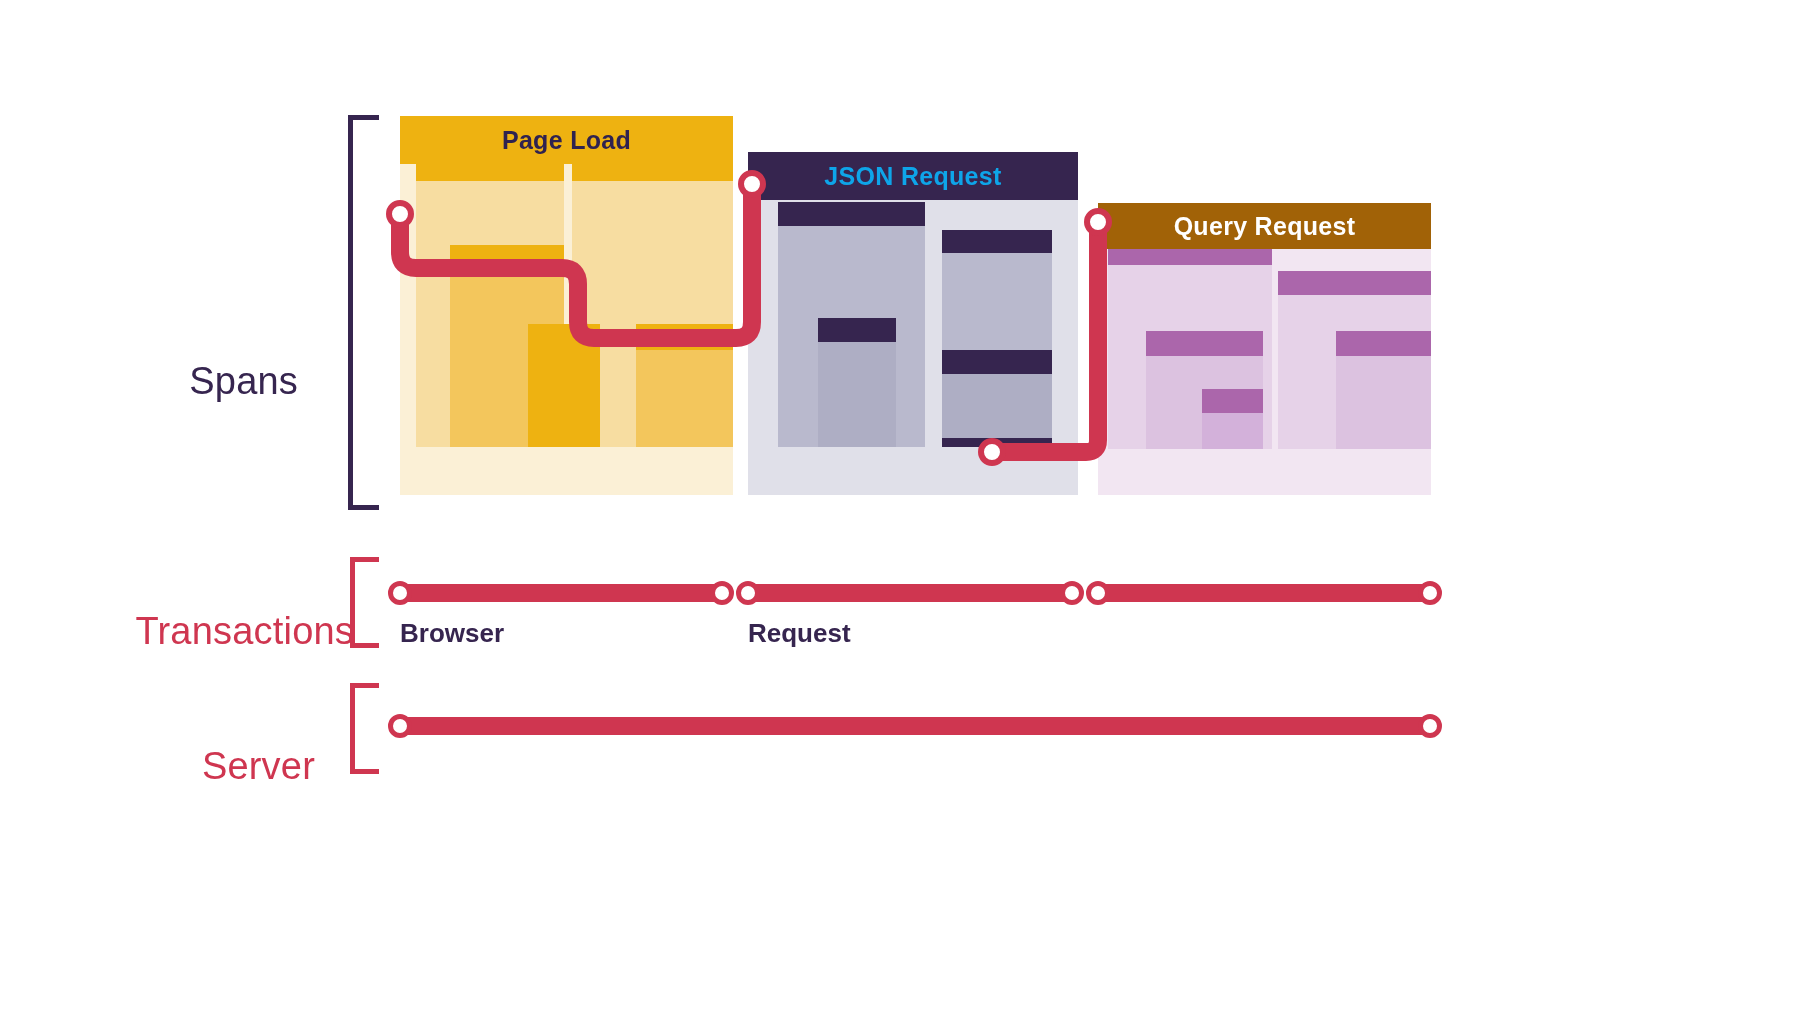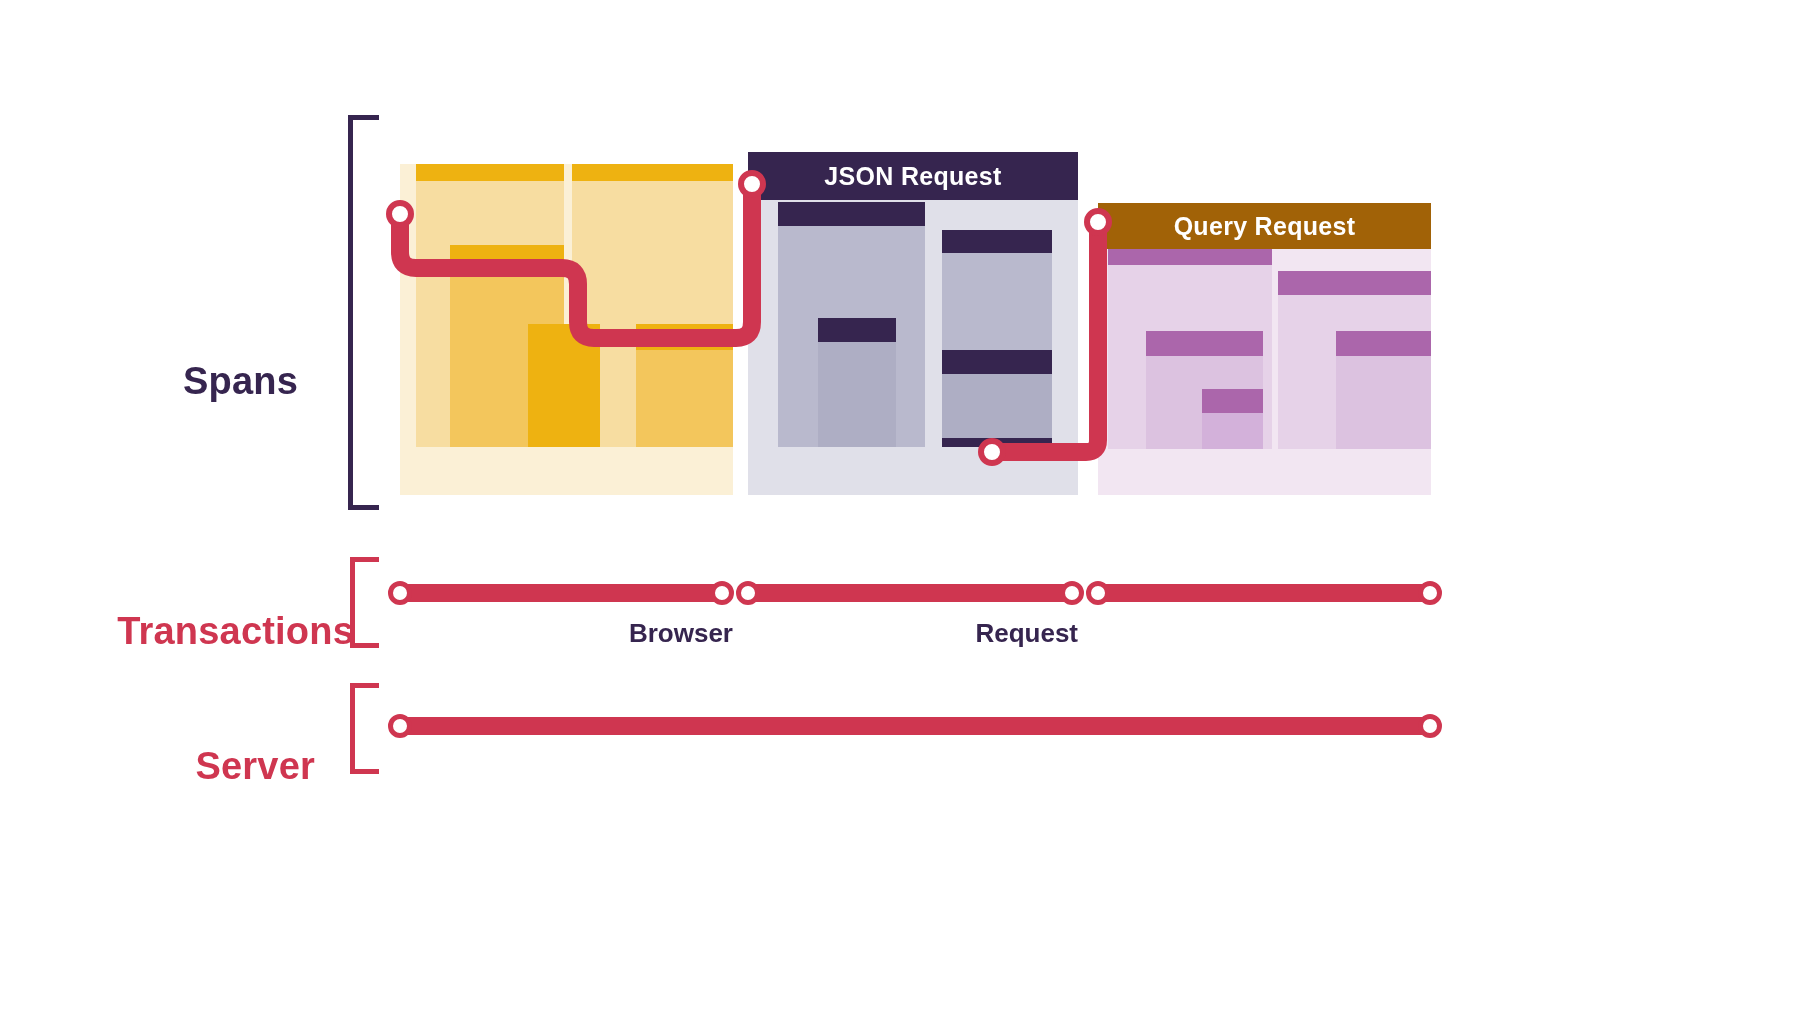--- a/index.html
+++ b/index.html
@@ -8,21 +8,21 @@
     width:1800px;height:1031px;
     font-family:"Liberation Sans", sans-serif;
     position:relative;overflow:hidden;
     -webkit-font-smoothing:antialiased;
   }
   #stage{position:absolute;left:0;top:0;width:1800px;height:1031px;}
 
   
   .row-label{
     position:absolute;
-    font-weight:bold;
+    font-weight:normal;
     letter-spacing:.2px;
     white-space:nowrap;
     text-align:center;
   }
   #label-spans{
     right:1502px; top:360px;
     font-size:38px; color:#36254f;
   }
   #label-transactions{
     right:1446px; top:610px;
@@ -77,21 +77,21 @@
 
   
   #panel-database{left:1098px;top:203px;width:333px;height:292px;}
   #panel-database .panel-header{height:46px;background:#ab66ab;color:#ffffff;font-size:25px;}
   #panel-database .panel-body{top:46px;height:246px;background:#f2e6f2;}
 
   
   .service-caption{
     position:absolute;top:618px;
     font-size:26px;font-weight:bold;color:#36254f;
-    text-align:right;white-space:nowrap;
+    text-align:left;white-space:nowrap;
   }
   #caption-browser{left:400px;width:333px;}
   #caption-backend{left:748px;width:330px;}
   #caption-database{left:1098px;width:333px;}
 
   
   .tl-seg{position:absolute;height:18px;background:#cf3650;border-radius:2px;}
   .tl-dot{
     position:absolute;width:24px;height:24px;border-radius:50%;
     background:#ffffff;border:5px solid #cf3650;box-sizing:border-box;
@@ -113,41 +113,42 @@
 
   <div class="row-label" id="label-spans">Spans</div>
   <div class="row-label" id="label-transactions">Transactions</div>
   <div class="row-label" id="label-trace">Server</div>
 
   <div class="bracket" id="bracket-spans"></div>
   <div class="bracket" id="bracket-transactions"></div>
   <div class="bracket" id="bracket-trace"></div>
 
   <div class="panel" id="panel-browser">
+    <div class="panel-header" style="background: rgb(238, 178, 17); color: rgb(47, 34, 80);">Page Load</div>
     <div class="panel-body" id="body-browser" style="background: rgb(251, 240, 214);">
         <div class="bar" style="left: 16px; top: -8px; width: 148px; height: 291px; background: rgb(247, 221, 161);">
           <div class="cap" style="height: 25px; background: rgb(238, 178, 17);"></div>
         </div>
         <div class="bar" style="left: 172px; top: -8px; width: 161px; height: 291px; background: rgb(247, 221, 161);">
           <div class="cap" style="height: 25px; background: rgb(238, 178, 17);"></div>
         </div>
         <div class="bar" style="left: 50px; top: 81px; width: 114px; height: 202px; background: rgb(243, 198, 92);">
           <div class="cap" style="height: 27px; background: rgb(238, 178, 17);"></div>
         </div>
         <div class="bar" style="left: 128px; top: 160px; width: 72px; height: 123px; background: rgb(238, 178, 17);">
           <div class="cap" style="height: 26px; background: rgb(238, 178, 17);"></div>
         </div>
         <div class="bar" style="left: 236px; top: 160px; width: 97px; height: 123px; background: rgb(243, 198, 92);">
           <div class="cap" style="height: 26px; background: rgb(238, 178, 17);"></div>
         </div>
       </div>
   </div>
 
   <div class="panel" id="panel-backend">
-    <div class="panel-header" style="background: rgb(54, 37, 79); color: #ffffff;">JSON Request</div>
+    <div class="panel-header" style="background: rgb(54, 37, 79); color: #0ea5e9;">JSON Request</div>
     <div class="panel-body" id="body-backend" style="background: rgb(224, 224, 233);">
         <div class="bar" style="left: 30px; top: 2px; width: 147px; height: 245px; background: rgb(185, 185, 205);">
           <div class="cap" style="height: 24px; background: rgb(54, 37, 79);"></div>
         </div>
         <div class="bar" style="left: 194px; top: 30px; width: 110px; height: 217px; background: rgb(185, 185, 205);">
           <div class="cap" style="height: 23px; background: rgb(54, 37, 79);"></div>
         </div>
         <div class="bar" style="left: 70px; top: 118px; width: 78px; height: 129px; background: rgb(174, 174, 196);">
           <div class="cap" style="height: 24px; background: rgb(54, 37, 79);"></div>
         </div>

